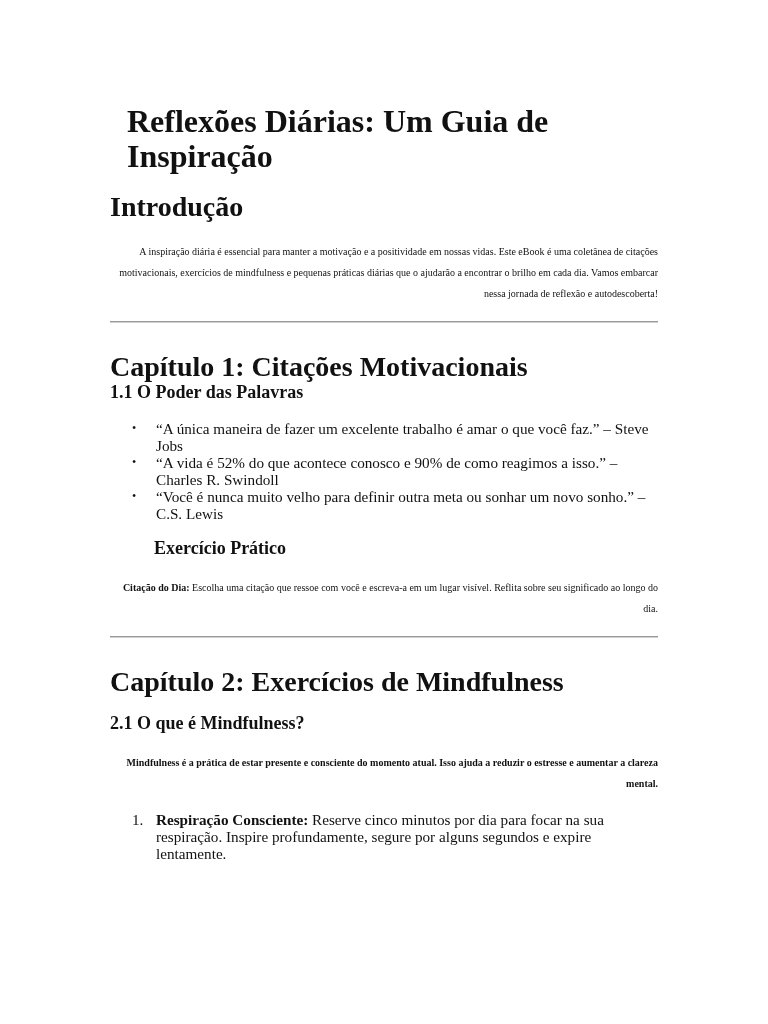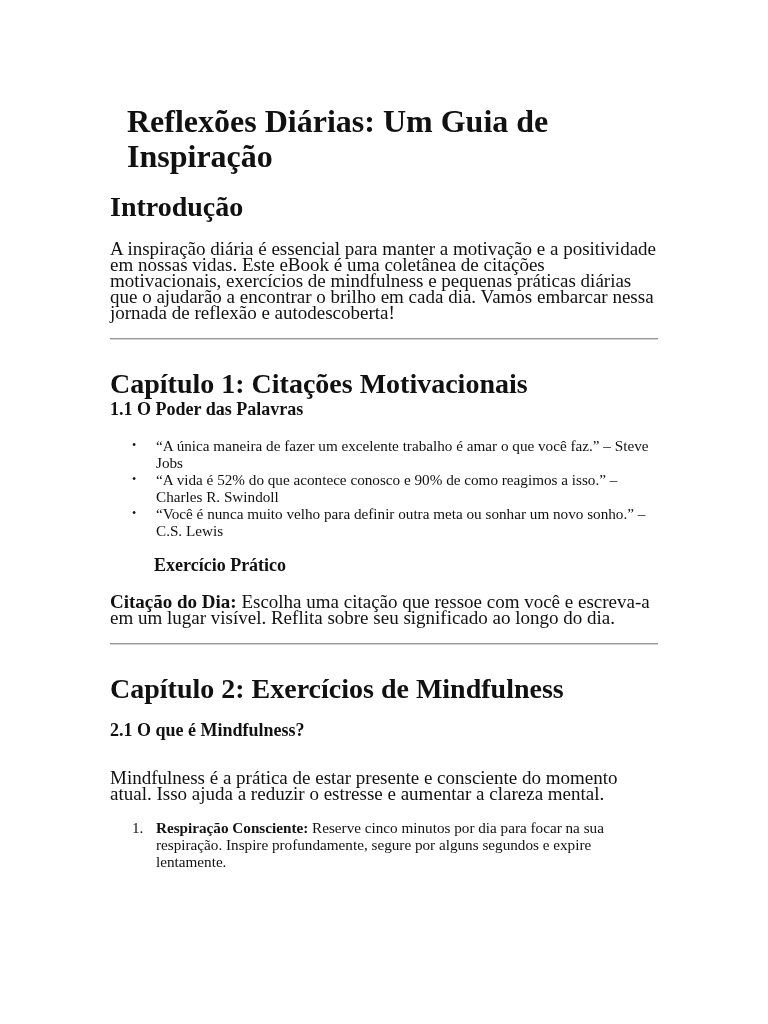--- a/index.html
+++ b/index.html
@@ -32,23 +32,24 @@
     font-weight: bold;
     margin: 0;
   }
   h3 {
     font-size: 18px;
     line-height: 21px;
     font-weight: bold;
     margin: 0;
   }
   p {
-    font-size: 19px;
-    line-height: 16px;
+    font-size: 10px;
+    line-height: 21px;
     margin: 0;
+    text-align: right;
   }
   .intro-h2 { margin-top: 19px; }
   .intro-p { margin-top: 20px; }
   hr {
     border: none;
     border-top: 1px solid #9a9a9a;
     border-bottom: 1px solid #d0d0d0;
     height: 0;
     margin: 0;
   }
@@ -70,21 +71,21 @@
     position: absolute;
     left: -24px;
     top: 0;
     font-size: 12px;
   }
   .ex-h3 { margin-top: 16px; margin-left: 44px; }
   .ex-p { margin-top: 18px; }
   .hr2 { margin-top: 17px; }
   .ch2-h2 { margin-top: 30px; }
   .s21-h3 { margin-top: 17px; }
-  .s21-p { margin-top: 29px; }
+  .s21-p { margin-top: 18px; font-weight: bold; }
   .s22-h3 { margin-top: 17px; }
   ol.practices {
     margin: 17px 0 0 0;
     padding-left: 46px;
     list-style: none;
   }
   .num {
     position: absolute;
     left: -24px;
     top: 0;

